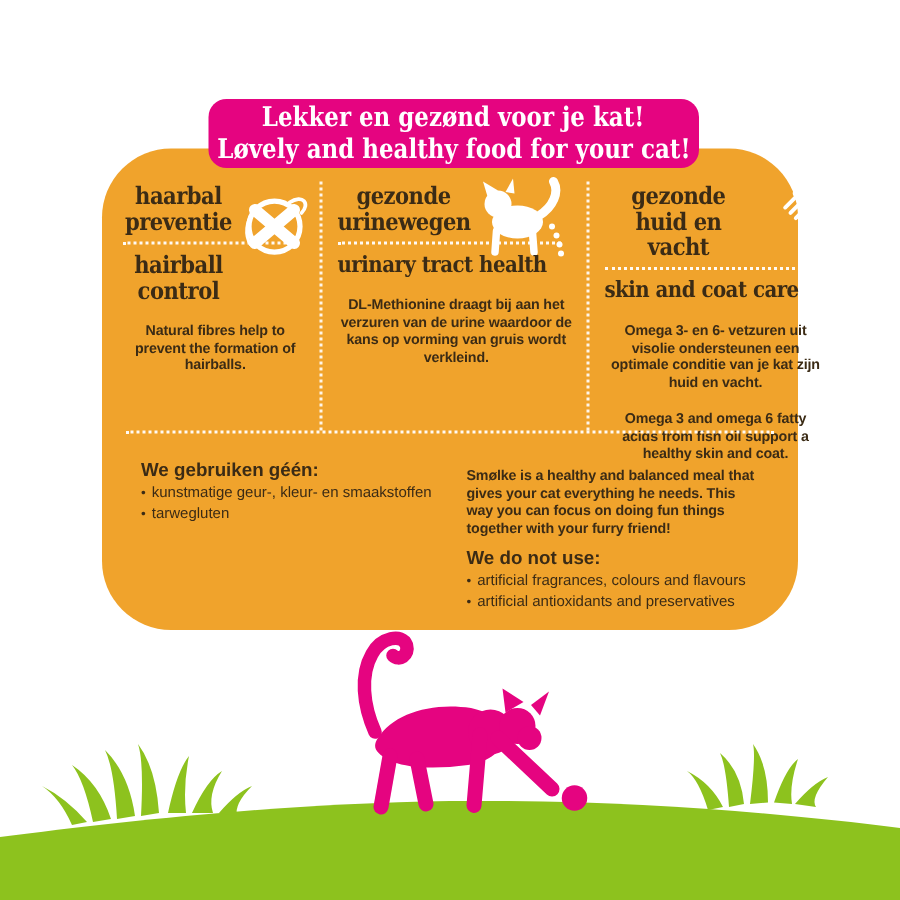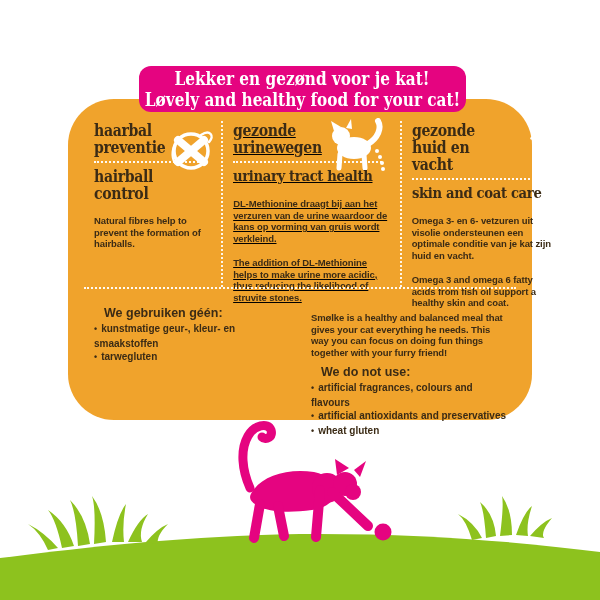--- a/index.html
+++ b/index.html
@@ -19,26 +19,27 @@
     font-size:18px; line-height:21px; white-space:nowrap;
     transform:scaleX(0.85); transform-origin:center;
   }
 
   
   .panel {
     position:absolute; left:68px; top:99px; width:464px; height:321px;
     background:var(--orange,#f0a32c); border-radius:46px; z-index:2;
   }
   .columns {
-    position:absolute; left:16px; right:14px; top:22px; height:166px;
+    position:absolute; left:4px; right:14px; top:22px; height:166px;
     display:flex;
+    text-align:center;
   }
   .col { position:relative; padding:0 8px 0 10px; box-sizing:border-box; }
   .col.c1 { flex:0 0 31.6%; }
-  .col.c2 { flex:0 0 35.8%; border-left:2px dotted rgba(255,255,255,.9);text-decoration:underline; }
+  .col.c2 { flex:0 0 35.8%; border-left:2px dotted rgba(255,255,255,.9); }
   .col.c3 { flex:1 1 auto;  border-left:2px dotted rgba(255,255,255,.9); }
 
   .t-nl, .t-en {
     margin:0; color:var(--brown,#3b2b15);
     font-family:"DejaVu Serif", serif; font-weight:700;
     font-size:16px; line-height:17px; letter-spacing:-0.4px;
     transform:scaleX(0.88); transform-origin:0 50%;
   }
   .t-nl { margin-top:1px; }
   .t-en.nowrap { white-space:nowrap; font-size:15px; }
@@ -59,26 +60,26 @@
   .h-sep {
     position:absolute; left:16px; right:16px; top:188px;
     border-top:2px dotted rgba(255,255,255,.95);
   }
   .bottom {
     position:absolute; left:16px; right:14px; top:196px; bottom:8px;
     display:flex;
   }
   .bcol { flex:1; padding:4px 10px 0; box-sizing:border-box; }
   .bcol h4 {
-    margin:8px 10px 2px; color:var(--brown,#3b2b15);
+    margin:8px 0 2px; color:var(--brown,#3b2b15);
     font-size:12.5px; line-height:13px; font-weight:700;
   }
   .bcol ul { margin:0; padding:0; list-style:none; }
   .bcol li {
-    color:var(--brown,#3b2b15); font-size:10px; line-height:13.5px; font-weight:700;
+    color:var(--brown,#3b2b15); font-size:10px; line-height:13.5px; font-weight:400;
   }
   .bcol li::before { content:"•"; margin-right:4px; font-size:9px; }
 
   
   .cat-svg   { position:absolute; left:232px; top:420px; width:165px; height:132px; z-index:2; }
   .grass-svg { position:absolute; left:0; top:490px; width:600px; height:110px; z-index:1; }
 </style>
 </head>
 <body>
 
@@ -121,21 +122,20 @@
             <circle cx="53" cy="33" r="2" fill="#fff"></circle>
             <circle cx="56" cy="39" r="2" fill="#fff"></circle>
             <circle cx="58" cy="45" r="2" fill="#fff"></circle>
             <circle cx="59" cy="51" r="2" fill="#fff"></circle>
           </svg>
         </div>
         <h3 class="t-nl">gezonde urinewegen</h3>
         <div class="sep"></div>
         <h3 class="t-en nowrap">urinary tract health</h3>
         <p>DL-Methionine draagt bij aan het verzuren van de urine waardoor de kans op vorming van gruis wordt verkleind.</p>
-        <p>The addition of DL-Methionine helps to make urine more acidic, thus reducing the likelihood of struvite stones.</p>
       </div>
 
       <div class="col c3">
         <div class="col-icon">
           <svg viewBox="0 0 46 46" width="100%" height="100%">
             <g transform="rotate(45 23 23)">
               <rect x="3" y="14" width="40" height="7.5" rx="3.7" fill="#fff"></rect>
               <rect x="6" y="20" width="2.6" height="12" rx="1.3" fill="#fff"></rect>
               <rect x="11" y="20" width="2.6" height="12" rx="1.3" fill="#fff"></rect>
               <rect x="16" y="20" width="2.6" height="12" rx="1.3" fill="#fff"></rect>
@@ -164,21 +164,20 @@
           <li>kunstmatige geur-, kleur- en smaakstoffen</li>
           <li>tarwegluten</li>
         </ul>
       </div>
       <div class="bcol">
         <p>Smølke is a healthy and balanced meal that gives your cat everything he needs. This way you can focus on doing fun things together with your furry friend!</p>
         <h4>We do not use:</h4>
         <ul>
           <li>artificial fragrances, colours and flavours</li>
           <li>artificial antioxidants and preservatives</li>
-          <li>wheat gluten</li>
         </ul>
       </div>
     </div>
   </div>
 
   <svg class="grass-svg" viewBox="0 0 600 110">
     <g fill="#8dc21e">
       <path d="M0,68 C80,58 180,46 300,44 C420,43 520,52 600,62 L600,110 L0,110 Z"></path>
       <path d="M48,60 Q40,42 28,34 Q44,42 58,58 Z"></path>
       <path d="M62,58 Q56,30 48,20 Q66,32 74,56 Z"></path>

